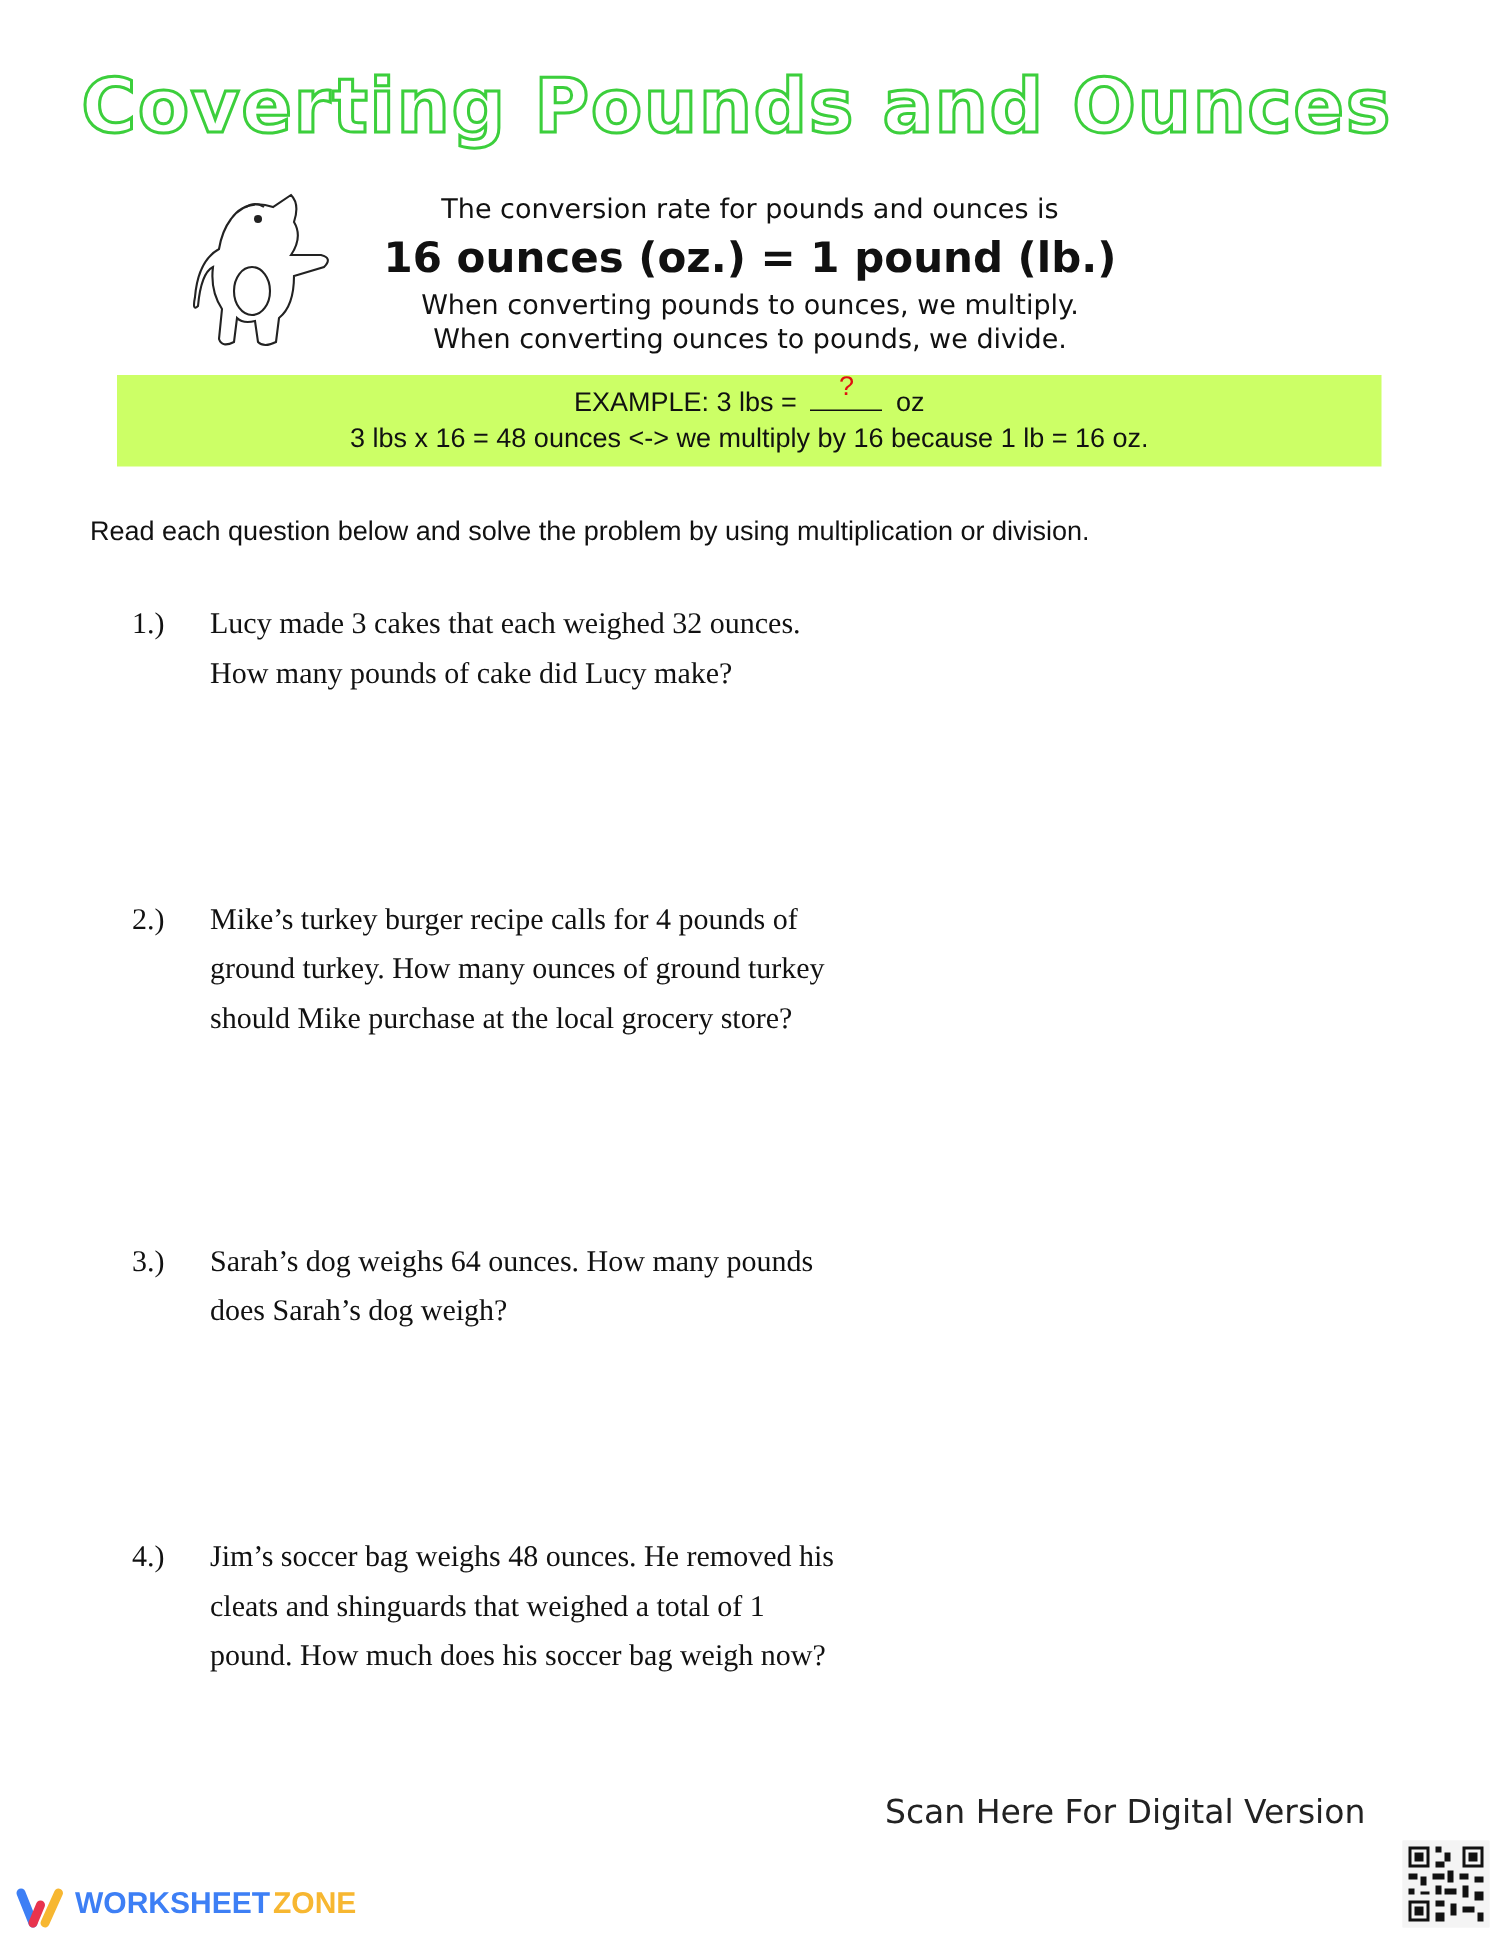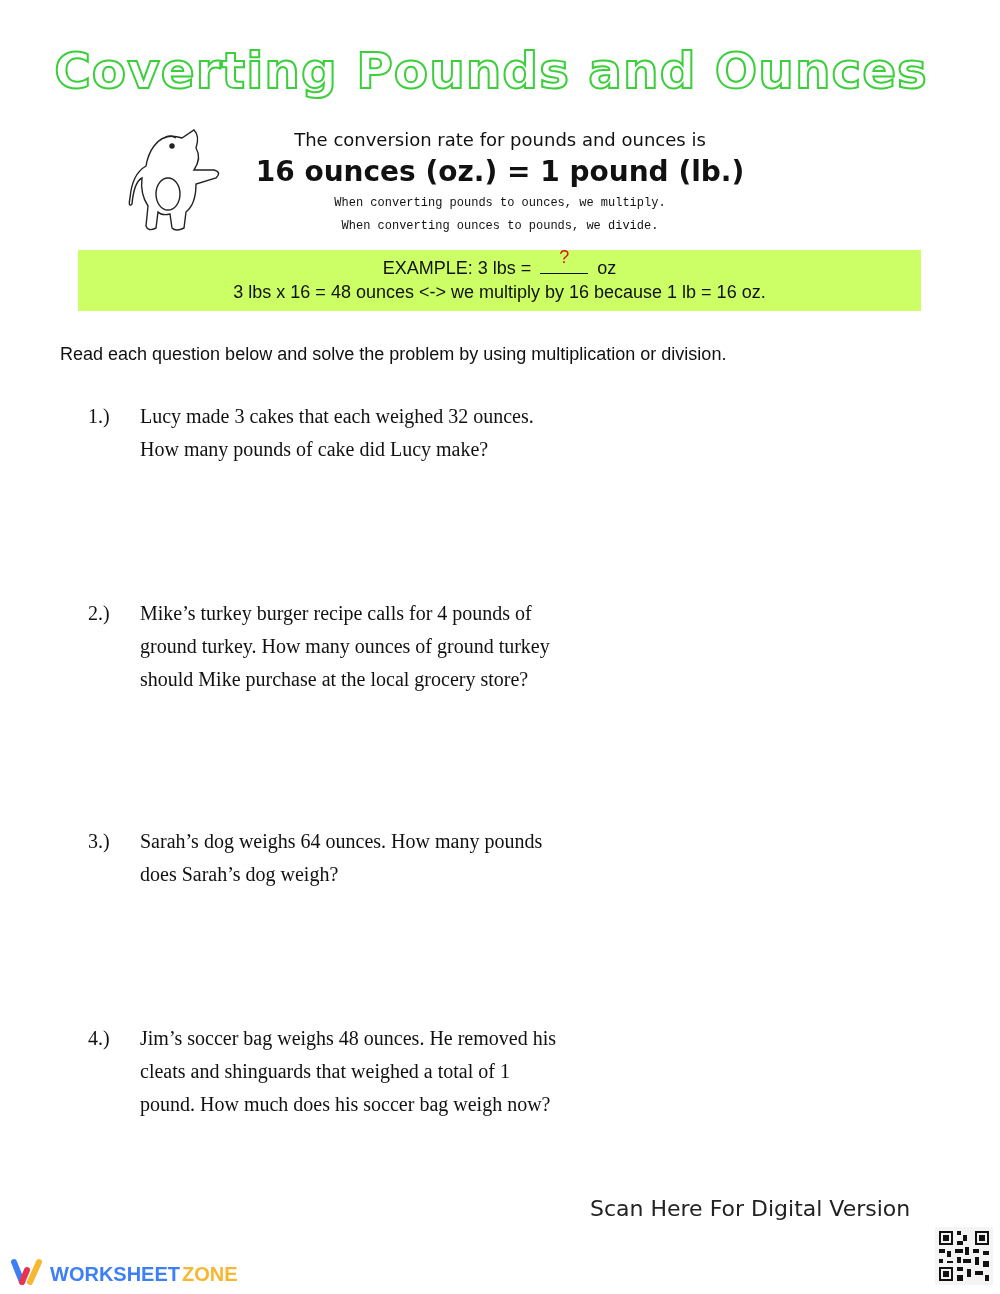--- a/index.html
+++ b/index.html
@@ -5,34 +5,34 @@
   html, body { margin: 0; padding: 0; background: #ffffff; }
   body { width: 1000px; height: 1294px; position: relative; overflow: hidden;
          font-family: "DejaVu Sans", sans-serif; color: #111; }
   .title { position: absolute; left: 0; top: 42px; width: 982px; text-align: center;
            font-family: "DejaVu Sans", sans-serif; font-weight: bold; font-size: 50px;
            color: #ffffff; -webkit-text-stroke: 2px #3ccf3c; letter-spacing: 1px; }
   .rhino { position: absolute; left: 124px; top: 124px; width: 100px; height: 110px; }
   .intro { position: absolute; left: 230px; top: 128px; width: 540px; text-align: center; }
   .intro .rate { font-size: 18px; line-height: 24px; }
   .intro .big { font-size: 28px; font-weight: bold; line-height: 40px; }
-  .intro .rule { font-size: 12px; line-height: 23px; font-family: Liberation Mono, monospace; }
+  .intro .rule { font-size: 18px; line-height: 23px; }
   .example { position: absolute; left: 78px; top: 250px; width: 843px; height: 61px;
              background: #ccff66; text-align: center; font-size: 18px; line-height: 24px;
              padding-top: 5px; box-sizing: border-box; font-family: "Liberation Sans", sans-serif; }
   .blank { display: inline-block; width: 48px; border-bottom: 1.5px solid #111; position: relative; height: 18px; vertical-align: baseline; margin: 0 4px; }
   .blank span { position: absolute; left: 0; right: 0; top: -10px; text-align: center; color: #e01010; font-size: 18px; }
   .instructions { position: absolute; left: 60px; top: 342px; width: 880px; text-align: left;
                   font-size: 18px; line-height: 24px; font-family: "Liberation Sans", sans-serif; }
   .q { position: absolute; left: 88px; width: 860px; font-size: 20px; line-height: 33px;
        font-family: Liberation Serif, serif; }
   .q .num { display: inline-block; width: 52px; }
   .q .line { display: block; padding-left: 52px; }
   .q .line.first { padding-left: 0; }
-  .footer-logo { position: absolute; left: 10px; top: 1258px; display: flex; align-items: flex-end; }
+  .footer-logo { position: absolute; left: 10px; top: 1258px; display: flex; align-items: flex-start; }
   .footer-logo .brand { font-family: "Liberation Sans", sans-serif; font-weight: bold; font-size: 20px; margin-left: 6px; }
   .footer-logo .w1 { color: #3d7ff5; }
   .footer-logo .w2 { color: #f7b731; margin-left: 2px; }
   .scan { position: absolute; left: 590px; top: 1196px; font-size: 22px; color: #222;
           font-family: "DejaVu Sans", sans-serif; }
   .qr { position: absolute; left: 935px; top: 1227px; width: 58px; height: 58px; background: #f4f4f4; }
 </style>
 </head>
 <body>
 

